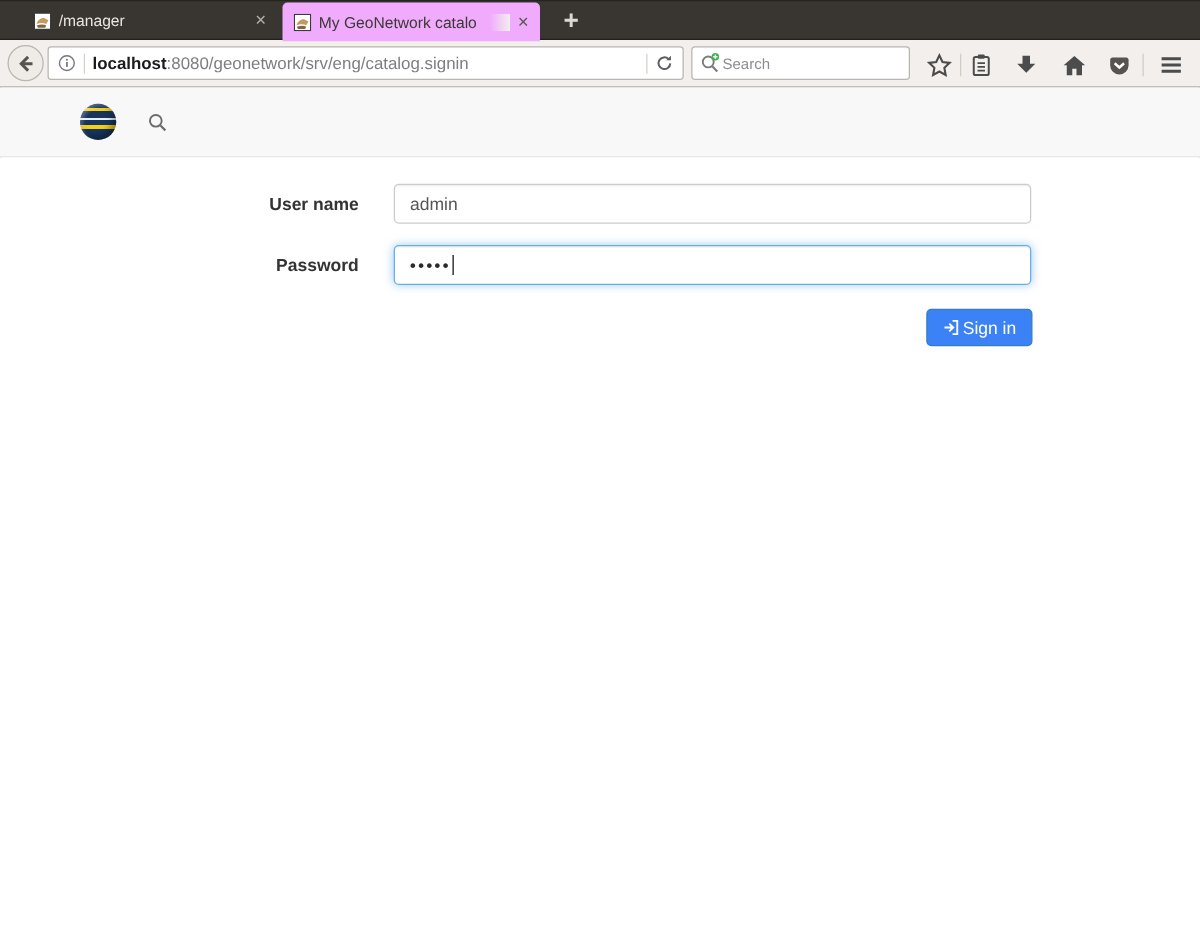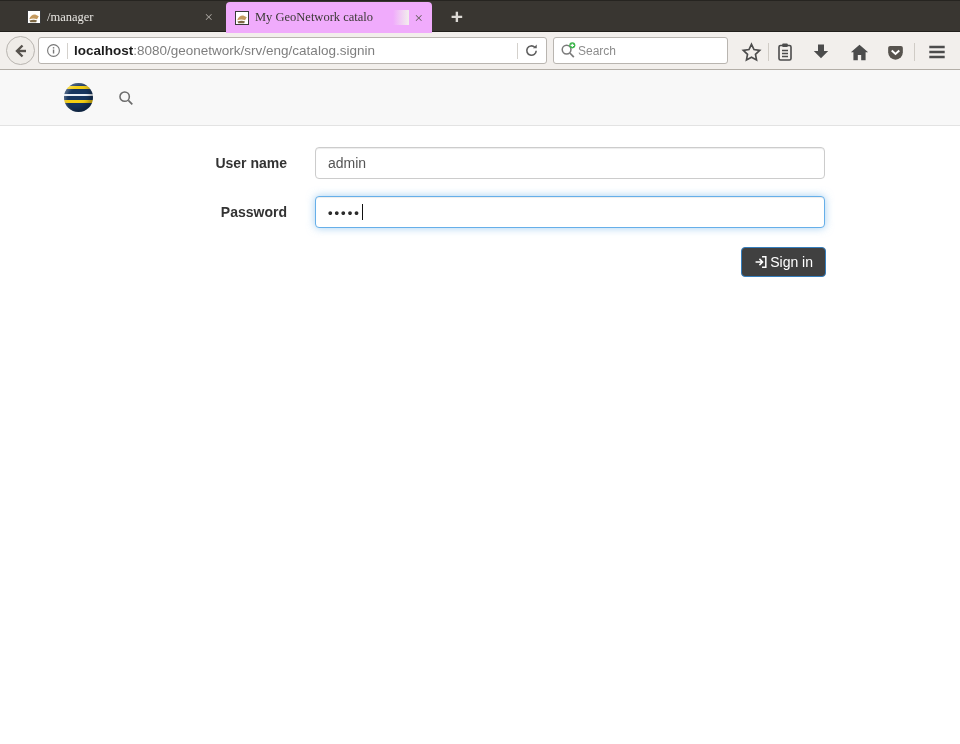--- a/index.html
+++ b/index.html
@@ -3,21 +3,21 @@
 <meta charset="utf-8">
 <style>
   * { margin:0; padding:0; box-sizing:border-box; }
   html,body { width:960px; height:744px; font-family:"Liberation Sans", sans-serif; }
   .window { position:relative; width:960px; height:744px; background:#ffffff; overflow:hidden;
             box-shadow: inset 1px 0 0 #6e5c52, inset -1px 0 0 #6e5c52, inset 0 -1px 0 #6e5c52; }
 
   
   .tabbar { position:absolute; left:0; top:0; width:960px; height:32px;
             background:#393631; border-top:1px solid #262420; border-bottom:1px solid #211f1b; }
-  .tab { position:absolute; top:1px; height:30px; display:flex; align-items:center; padding:0 9px; cursor:default;font-family:Liberation Serif, serif; }
+  .tab { position:absolute; top:1px; height:30px; display:flex; align-items:center; padding:0 9px; cursor:default; }
   .tab.inactive { left:18px; width:204px; }
   .tab.inactive .tab-title { color:#e8e6e2; }
   .tab.inactive .tab-close { color:#b3afa9; }
   .tab.active { left:226px; width:206px; height:31px; background:#f0abfc; border-radius:4px 4px 0 0; z-index:3; }
   .tab.active .tab-title { color:#3b3935; position:relative; }
   .tab.active .tab-title::after { content:""; position:absolute; right:0; top:0; bottom:0; width:16px;
       background:linear-gradient(to right, rgba(242,239,236,0), #f2efec); }
   .tab.active .tab-close { color:#5a5752; }
   .favicon { width:14px; height:14px; margin-right:6px; flex:0 0 auto; }
   .tab-title { font-size:12.5px; white-space:nowrap; overflow:hidden; flex:1; }
@@ -59,21 +59,21 @@
                 color:#333; line-height:32px; }
   .form-control { width:510px; height:32px; border:1px solid #ccc; border-radius:4px; padding:6px 12px;
                   font-size:14px; color:#555; font-family:"Liberation Sans", sans-serif;
                   box-shadow: inset 0 1px 1px rgba(0,0,0,.075); outline:none; background:#fff; }
   .form-control.focused { border-color:#66afe9;
                   box-shadow: inset 0 1px 1px rgba(0,0,0,.075), 0 0 8px rgba(102,175,233,.6);
                   display:flex; align-items:center; }
   .pw-dots { font-size:13px; letter-spacing:2px; color:#2b2b2b; font-weight:bold; }
   .caret { display:inline-block; width:1px; height:16px; background:#111; margin-left:1px; }
   .signin-btn { position:absolute; top:121px; right:134px; height:30px; display:inline-flex; align-items:center;
-                gap:2px; background:#404040; border:1px solid #357ebd; border-radius:4px; color:#fff;
+                gap:2px; background:#3b82f6; border:1px solid #357ebd; border-radius:4px; color:#fff;
                 font-size:14px; font-family:"Liberation Sans", sans-serif; padding:5px 12px; cursor:pointer; }
   svg { display:block; }
 </style>
 </head>
 <body>
 
 <div class="window">
 
   <div class="tabbar">
     <div class="tab inactive">

